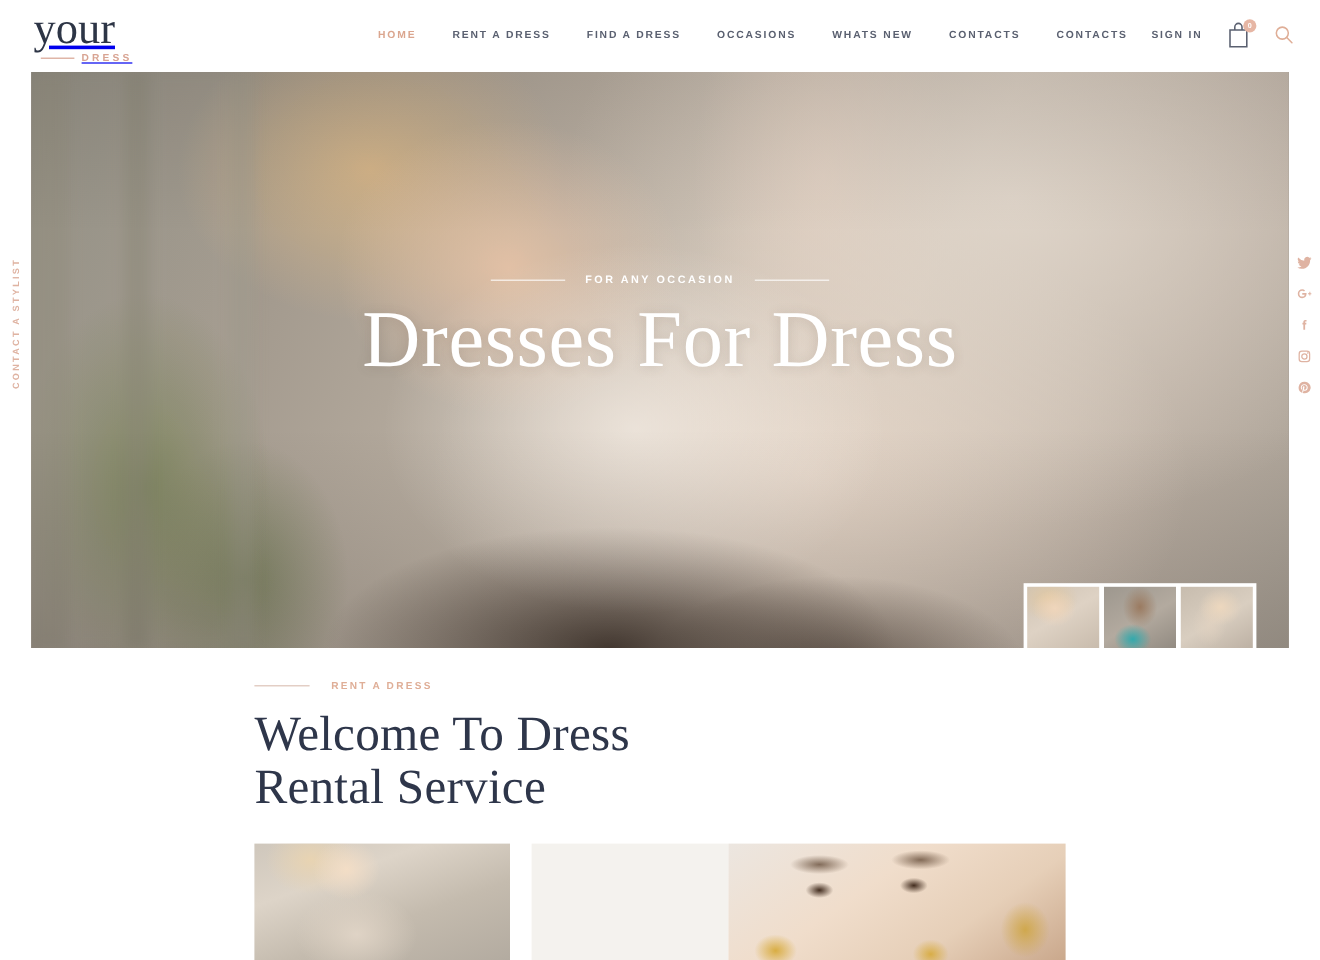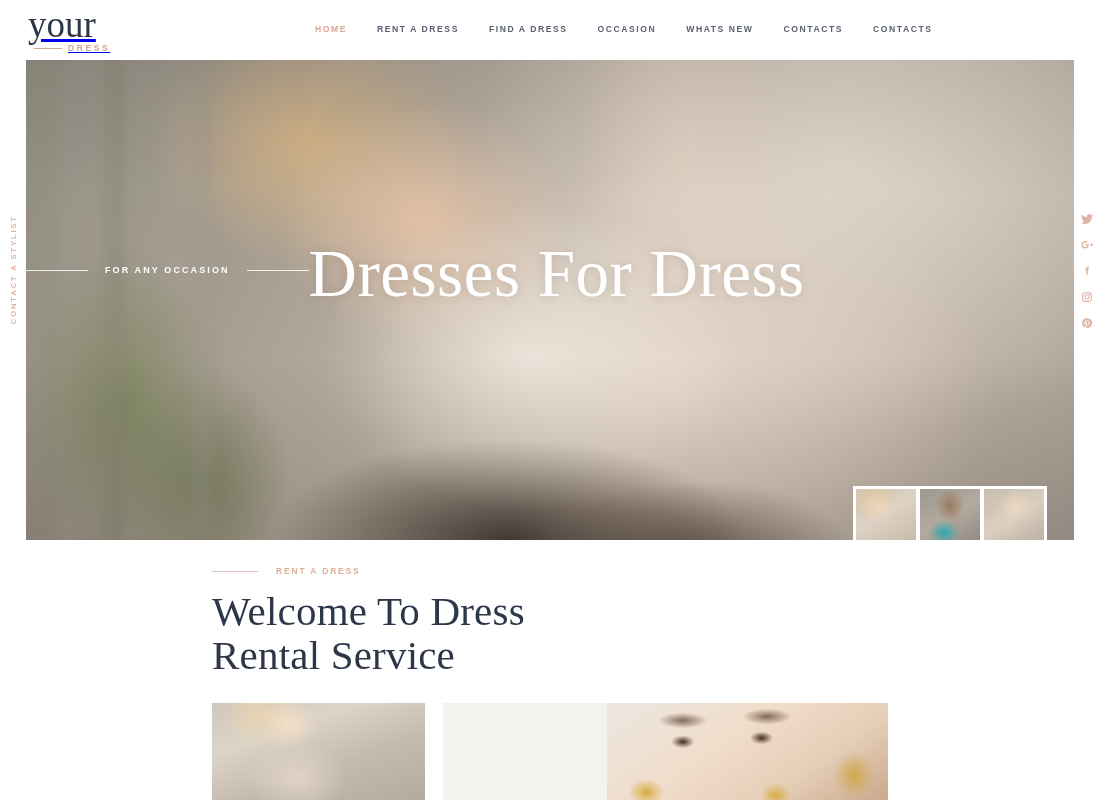--- a/index.html
+++ b/index.html
@@ -167,21 +167,21 @@
   .hero-vignette {
     position:absolute; inset:0;
     background:linear-gradient(180deg, rgba(40,34,30,0.10) 0%, rgba(40,34,30,0.0) 28%, rgba(40,34,30,0.0) 62%, rgba(40,34,30,0.18) 100%);
   }
 
   .hero-content {
     position:absolute;
     left:0; right:0;
     top:168px;
     display:flex;
-    flex-direction:row;
+    flex-direction:column;
     text-align:center;
   }
   .eyebrow-row {
     display:flex;
     align-items:center;
     justify-content:center;
     gap:17px;
   }
   .eyebrow-row .e-line {
     display:block;
@@ -375,26 +375,44 @@
     <div class="logo-sub">
       <span class="rule"></span>
       <span class="sub-text">DRESS</span>
     </div>
   </a>
 
   <nav class="nav">
     <a href="#" class="active">HOME</a>
     <a href="#">RENT A DRESS</a>
     <a href="#">FIND A DRESS</a>
-    <a href="#">OCCASION</a>
+    <a href="#">OCCASIONS</a>
     <a href="#">WHATS NEW</a>
     <a href="#">CONTACTS</a>
     <a href="#">CONTACTS</a>
   </nav>
 
+  <div class="header-right">
+    <a class="signin" href="#">SIGN IN</a>
+
+    <a class="cart-wrap" href="#">
+      <svg width="20" height="24" viewBox="0 0 20 24">
+        <path d="M3 8 H17 V22 H3 Z" fill="none" stroke="#5a6070" stroke-width="1.3"></path>
+        <path d="M7 8 V5.5 A3 3 0 0 1 13 5.5 V8" fill="none" stroke="#5a6070" stroke-width="1.3"></path>
+      </svg>
+      <span class="cart-badge">0</span>
+    </a>
+
+    <a class="search-btn" href="#">
+      <svg width="16" height="16" viewBox="0 0 16 16">
+        <circle cx="6.6" cy="6.6" r="5" fill="none" stroke="#dfae97" stroke-width="1.3"></circle>
+        <line x1="10.3" y1="10.3" x2="14.6" y2="14.6" stroke="#dfae97" stroke-width="1.3" stroke-linecap="round"></line>
+      </svg>
+    </a>
+  </div>
 </div>
 
 <section class="hero">
   <div class="hero-photo"></div>
   <div class="hero-pillars"></div>
   <div class="hero-vignette"></div>
 
   <div class="hero-content">
     <div class="eyebrow-row">
       <span class="e-line"></span>

